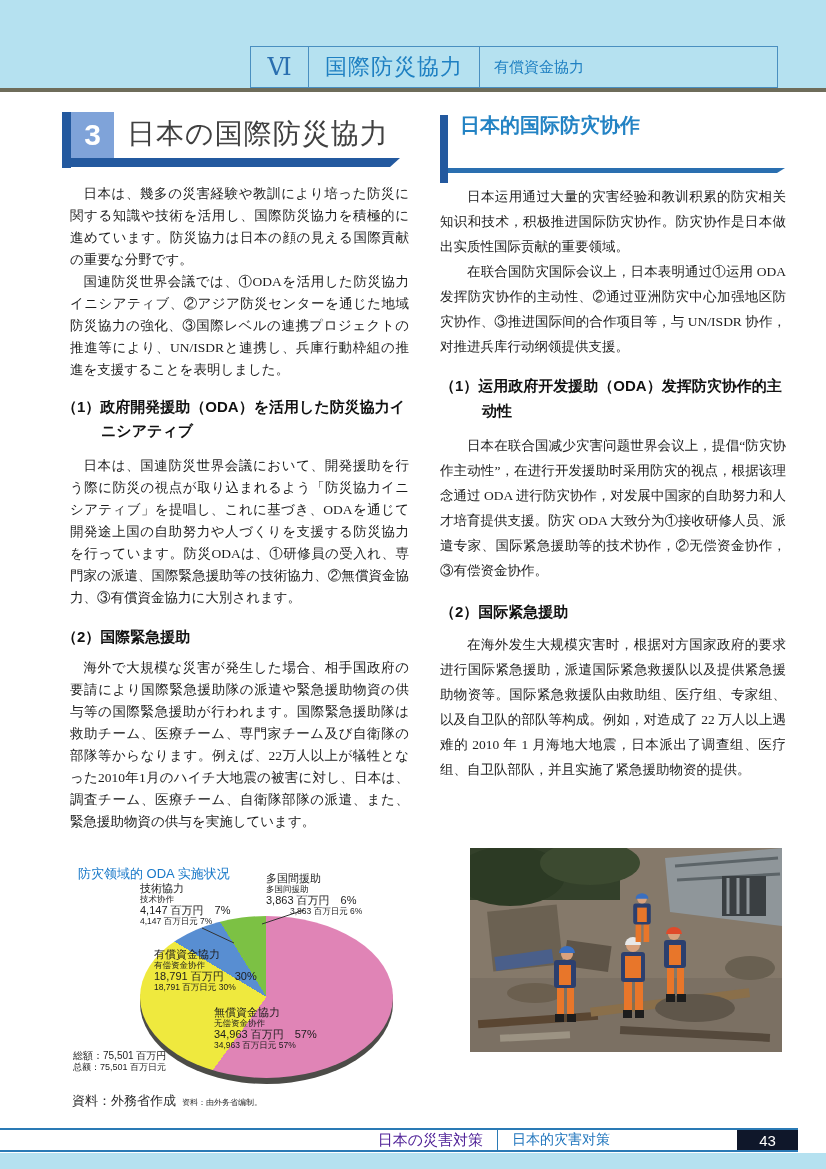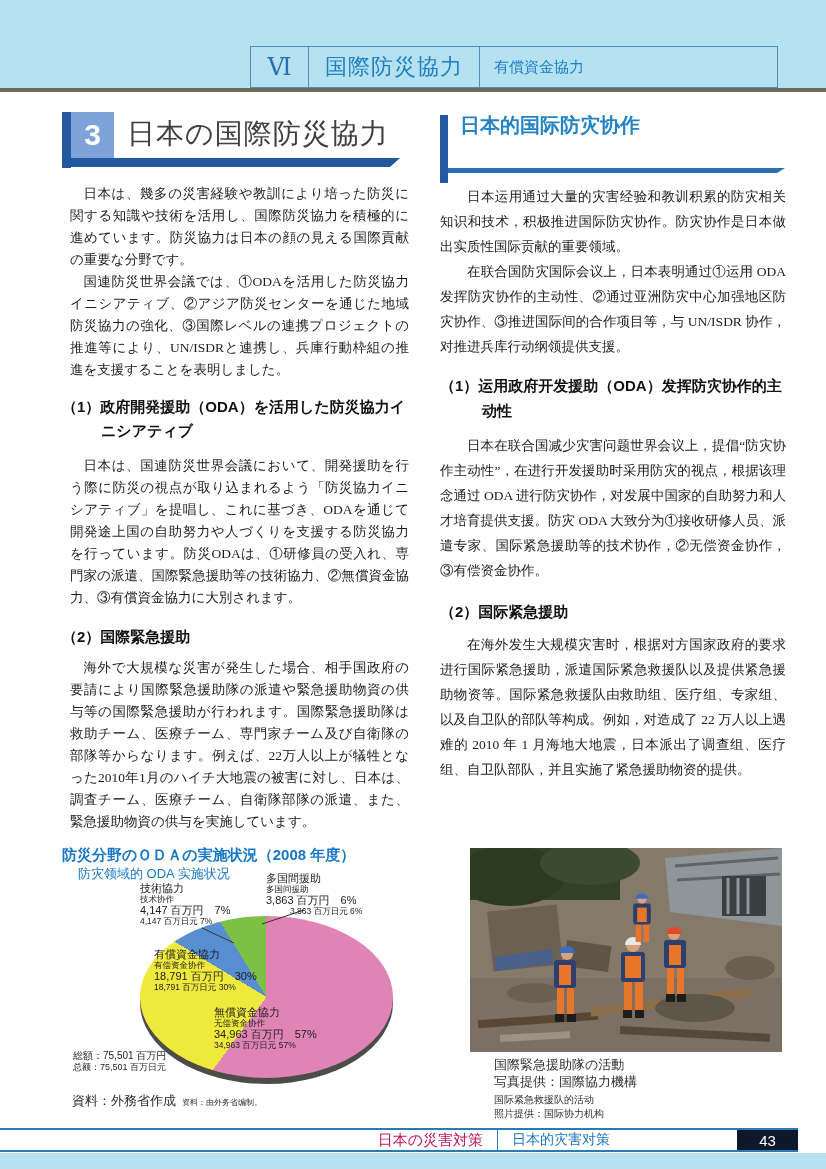--- a/index.html
+++ b/index.html
@@ -93,21 +93,21 @@
     background:#7b7365; }
   .photo-caption { position:absolute; left:494px; top:1056px; color:#2f2f2f; }
   .cap-ja { font-size:13px; line-height:17px; }
   .cap-cn { font-size:10px; line-height:14px; margin-top:3px; }
 
   
   .footer-band { position:absolute; left:0; top:1128px; width:798px; height:24px;
     border-top:2px solid #2a7ab5; border-bottom:2px solid #2a7ab5;
     display:flex; align-items:center; }
   .fb-spacer { flex:1; }
-  .fb-ja { font-size:15px; color:#be185d; padding:0 14px; }
+  .fb-ja { font-size:15px; color:#4c1d95; padding:0 14px; }
   .fb-div { width:1px; align-self:stretch; background:#2a7ab5; }
   .fb-cn { font-size:14px; color:#2176bd; width:239px; padding-left:14px; }
   .fb-page { width:61px; height:100%; background:#0f172a; color:#ffffff; font-size:15px;
     display:flex; align-items:center; justify-content:center; }
   .footer-strip { position:absolute; left:0; top:1153px; width:826px; height:16px; background:#b5e1f0; }
 </style>
 </head>
 <body>
 
 <div class="page">
@@ -141,21 +141,20 @@
   <div class="col-right">
     <p class="p1">日本运用通过大量的灾害经验和教训积累的防灾相关知识和技术，积极推进国际防灾协作。防灾协作是日本做出实质性国际贡献的重要领域。</p>
     <p class="p2">在联合国防灾国际会议上，日本表明通过①运用 ODA 发挥防灾协作的主动性、②通过亚洲防灾中心加强地区防灾协作、③推进国际间的合作项目等，与 UN/ISDR 协作，对推进兵库行动纲领提供支援。</p>
     <div class="h-sans h1">（1）运用政府开发援助（ODA）发挥防灾协作的主动性</div>
     <p class="p3">日本在联合国减少灾害问题世界会议上，提倡“防灾协作主动性”，在进行开发援助时采用防灾的视点，根据该理念通过 ODA 进行防灾协作，对发展中国家的自助努力和人才培育提供支援。防灾 ODA 大致分为①接收研修人员、派遣专家、国际紧急援助等的技术协作，②无偿资金协作，③有偿资金协作。</p>
     <div class="h-sans h2">（2）国际紧急援助</div>
     <p class="p4">在海外发生大规模灾害时，根据对方国家政府的要求进行国际紧急援助，派遣国际紧急救援队以及提供紧急援助物资等。国际紧急救援队由救助组、医疗组、专家组、以及自卫队的部队等构成。例如，对造成了 22 万人以上遇难的 2010 年 1 月海地大地震，日本派出了调查组、医疗组、自卫队部队，并且实施了紧急援助物资的提供。</p>
   </div>
 
   <div class="chart">
-    <div class="chart-title-ja">防災分野のＯＤＡの実施状況（2008 年度）</div>
     <div class="chart-title-cn">防灾领域的 ODA 实施状况</div>
 
     <div class="pie-shadow"></div>
     <div class="pie" id="pie" style="background: conic-gradient(rgb(224, 132, 182) 0%, rgb(224, 132, 182) 57%, rgb(239, 233, 62) 57%, rgb(239, 233, 62) 87%, rgb(88, 142, 210) 87%, rgb(88, 142, 210) 94%, rgb(124, 193, 68) 94%, rgb(124, 193, 68) 100%);"></div>
 
     <svg class="leader-lines">
       <line x1="140" y1="82" x2="172" y2="97" stroke="#333" stroke-width="1"></line>
       <line x1="242" y1="64" x2="200" y2="78" stroke="#333" stroke-width="1"></line>
     </svg>
 
@@ -255,28 +254,20 @@
       <g transform="translate(172,62) scale(0.8)">
         <rect x="-8" y="16" width="7" height="24" fill="#e8762a"></rect>
         <rect x="2" y="16" width="7" height="24" fill="#e8762a"></rect>
         <rect x="-11" y="-8" width="22" height="26" rx="3" fill="#2c3f6e"></rect>
         <rect x="-6" y="-3" width="12" height="18" fill="#e8762a"></rect>
         <circle cx="0" cy="-14" r="6" fill="#d9a27d"></circle>
         <path d="M-8,-14 a8,7 0 0 1 16,0 z" fill="#3a6fc0"></path>
       </g>
     </svg>
   </div>
-  <div class="photo-caption">
-    <div class="cap-ja">国際緊急援助隊の活動</div>
-    <div class="cap-ja">写真提供：国際協力機構</div>
-    <div class="cap-cn">
-      <div>国际紧急救援队的活动</div>
-      <div>照片提供：国际协力机构</div>
-    </div>
-  </div>
 
   <div class="footer-band">
     <div class="fb-spacer"></div>
     <div class="fb-ja">日本の災害対策</div>
     <div class="fb-div"></div>
     <div class="fb-cn">日本的灾害对策</div>
     <div class="fb-page">43</div>
   </div>
   <div class="footer-strip"></div>
 

